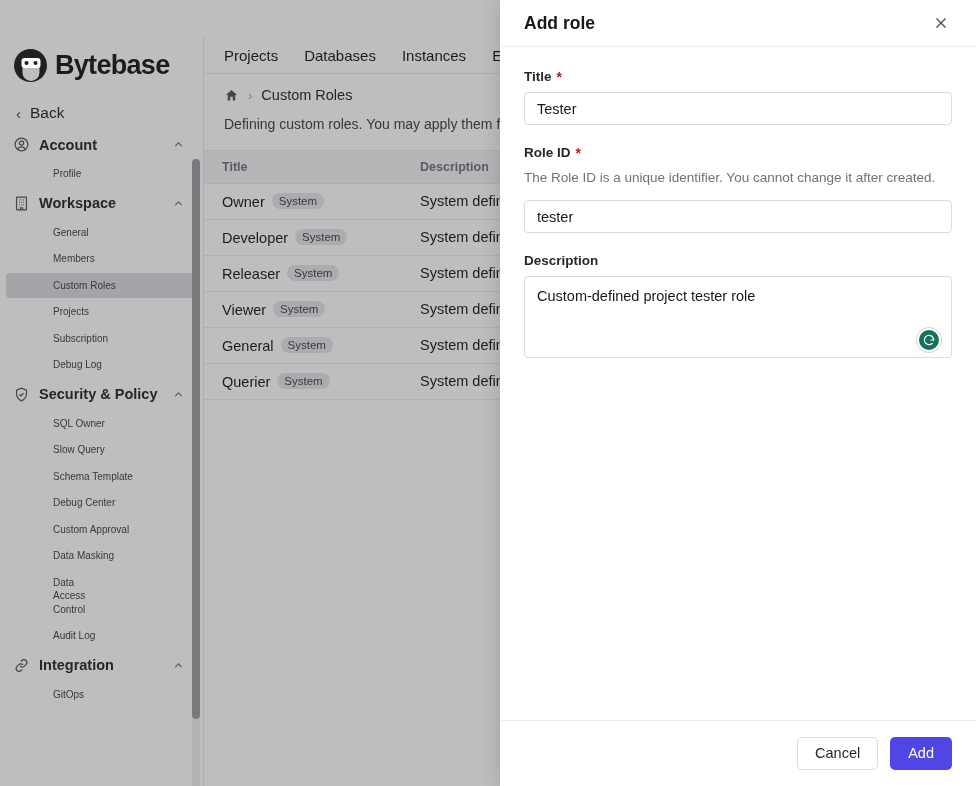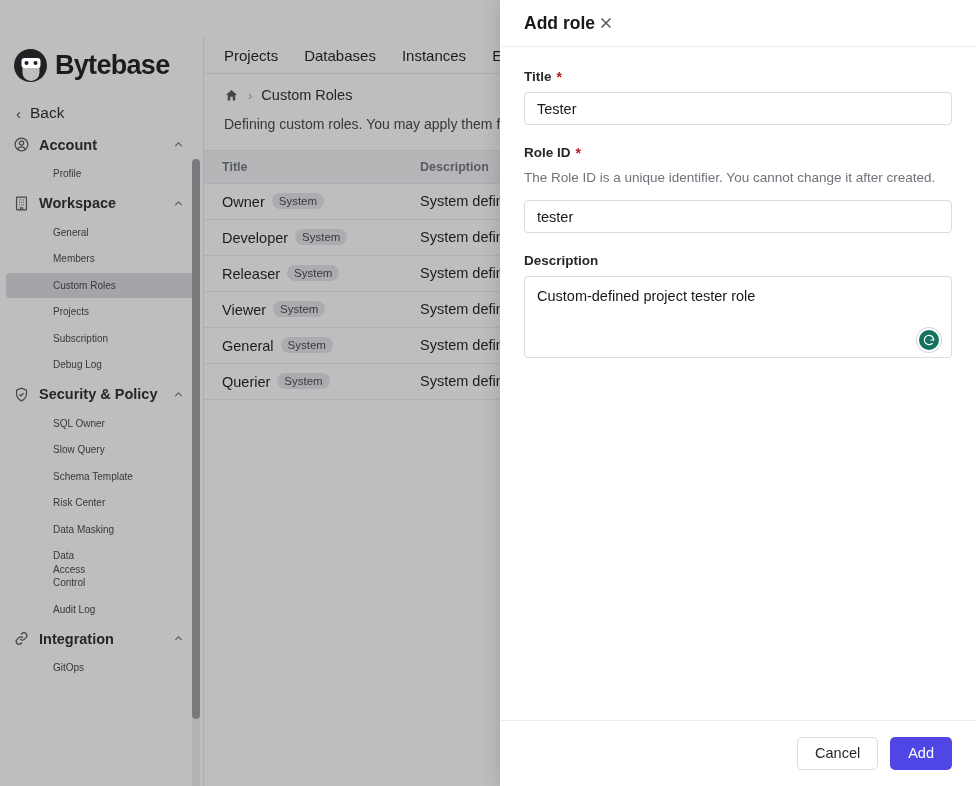--- a/index.html
+++ b/index.html
@@ -141,21 +141,21 @@
 
   
   .modal {
     position: absolute; top: 0; right: 0;
     width: 476px; height: 786px; background: #ffffff;
     display: flex; flex-direction: column;
     box-shadow: -3px 0 18px rgba(0,0,0,0.13);
   }
   .modal-head {
     height: 47px; flex-shrink: 0;
-    display: flex; align-items: center; 
+    display: flex; align-items: center; justify-content: space-between;
     padding: 0 24px; border-bottom: 1px solid #ededef;
   }
   .modal-title { font-size: 17.5px; font-weight: 700; color: #18181b; }
   .close-x {
     width: 22px; height: 22px; color: #52525b; cursor: pointer;
     display: flex; align-items: center; justify-content: center;
   }
 
   .modal-body { flex: 1; overflow-y: auto; padding: 22px 24px 18px 24px; }
   .field { margin-bottom: 20px; }
@@ -259,21 +259,22 @@
               <path d="M9 12l2 2 4-4"></path>
           </svg>
           <span class="gl">Security &amp; Policy</span>
           <svg class="caret" viewBox="0 0 24 24" fill="none" stroke="currentColor" stroke-width="2">
               <path d="M6 15l6-6 6 6"></path>
             </svg>
         </div>
         <div class="sub-item">SQL Owner</div>
         <div class="sub-item">Slow Query</div>
         <div class="sub-item">Schema Template</div>
-        <div class="sub-item">Risk Center</div>
+        <div class="sub-item">Debug Center</div>
+        <div class="sub-item">Custom Approval</div>
         <div class="sub-item">Data Masking</div>
         <div class="sub-item" style="max-width:108px">Data Access Control</div>
         <div class="sub-item">Audit Log</div>
 
         <div class="group-head">
           <svg class="gi" viewBox="0 0 24 24" fill="none" stroke="currentColor" stroke-width="1.7">
             <path d="M10 13a4 4 0 0 0 5.7.3l2.6-2.6a4 4 0 1 0-5.7-5.7l-1.4 1.4"></path>
             <path d="M14 11a4 4 0 0 0-5.7-.3L5.7 13.3a4 4 0 1 0 5.7 5.7l1.4-1.4"></path>
           </svg>
           <span class="gl">Integration</span>

